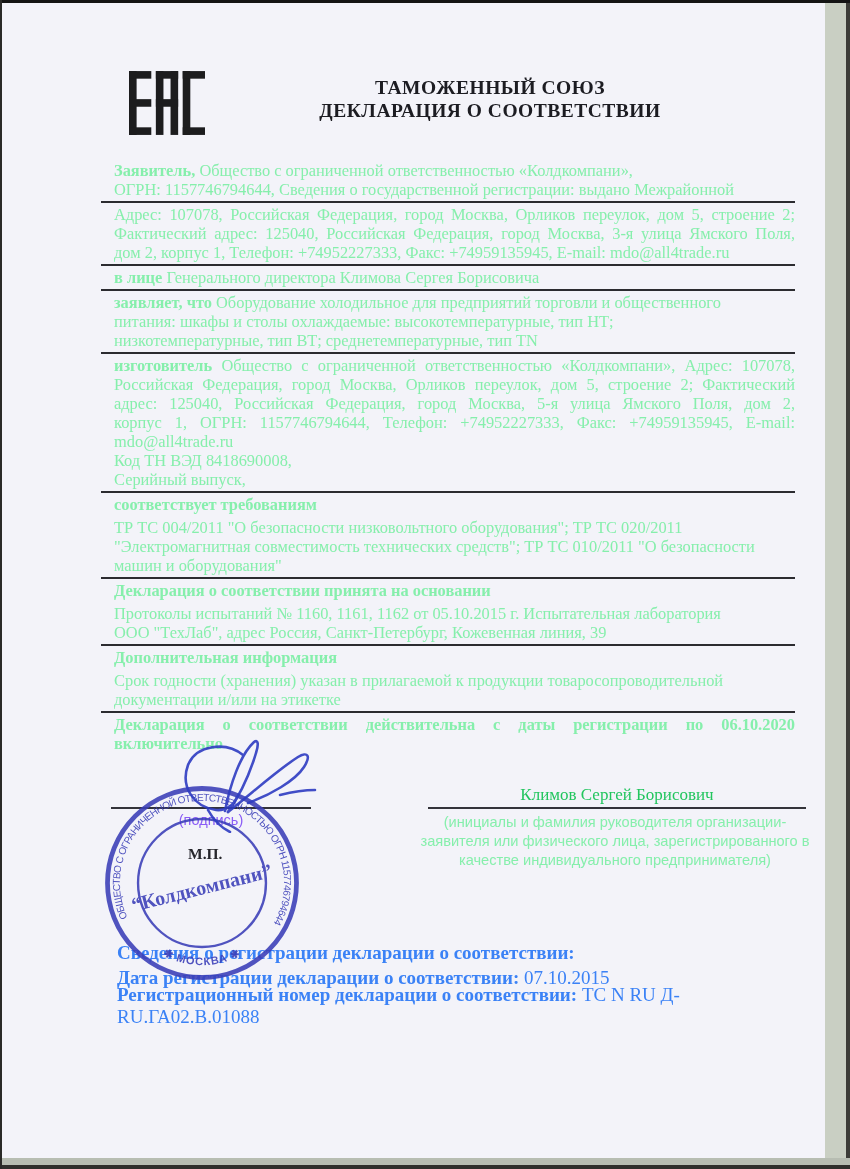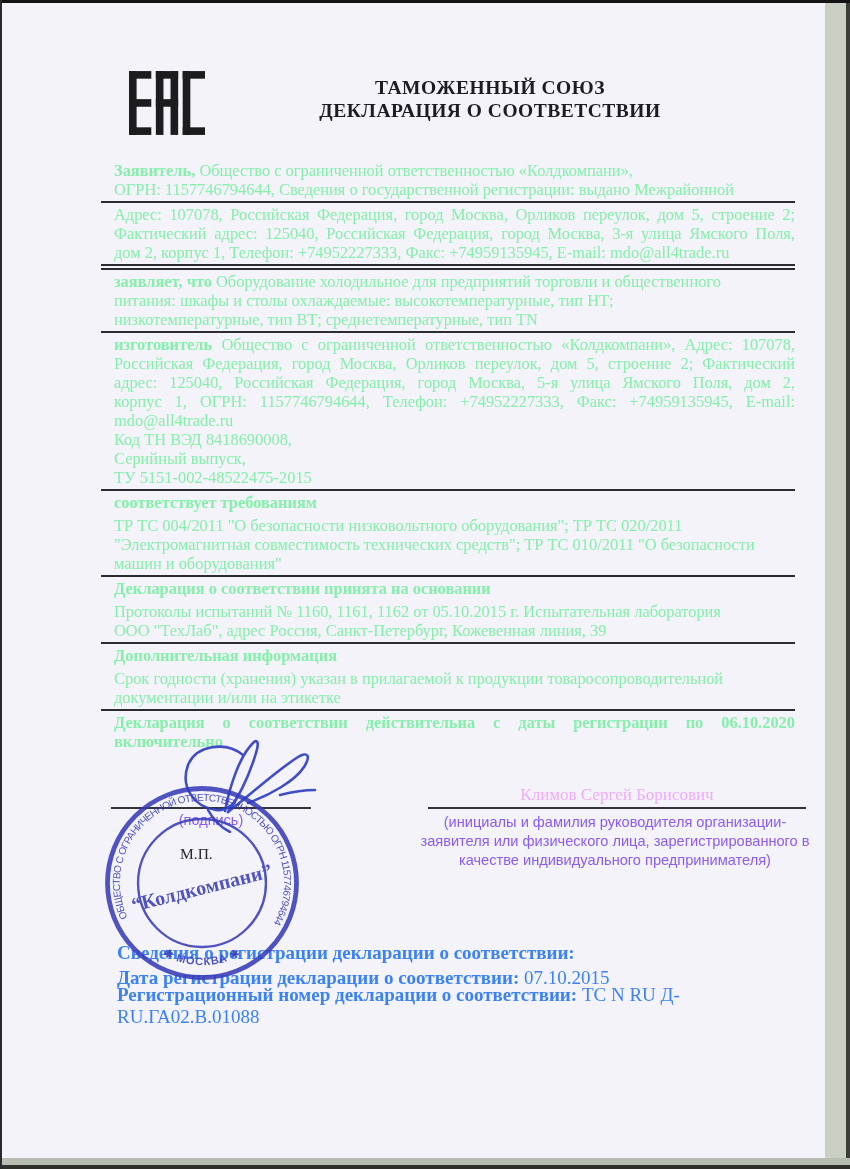--- a/index.html
+++ b/index.html
@@ -44,28 +44,28 @@
 
   .abs{position:absolute;}
   .sig-line{border-bottom:2px solid #33333a;}
 
   .podpis{
     position:absolute;left:111px;top:812px;width:200px;text-align:center;
     font-family:"Liberation Sans", sans-serif;font-size:14.5px;color:#8b5cf6;
   }
   .head-name{
     position:absolute;left:428px;top:785px;width:378px;text-align:center;
-    font-size:17px;color:#f0abfc;
+    font-size:17px;color:#22c55e;
   }
   .head-caption{
     position:absolute;left:415px;top:813px;width:400px;text-align:center;
-    font-family:"Liberation Sans", sans-serif;font-size:14.6px;line-height:19px;color:#8b5cf6;
+    font-family:"Liberation Sans", sans-serif;font-size:14.6px;line-height:19px;color:#86efac;
   }
   .mp{
-    position:absolute;left:180px;top:845px;font-size:15.5px;color:#26262c;z-index:3;
+    position:absolute;left:188px;top:845px;font-size:15.5px;color:#26262c;z-index:3;font-weight:bold;
   }
   .stamp{position:absolute;left:95px;top:778px;z-index:4;opacity:.88;}
   .signature{position:absolute;left:168px;top:733px;z-index:5;opacity:.9;}
 
   .reg{
     position:absolute;left:117px;width:700px;color:#3b82f6;
     font-size:19px;
   }
   .reg .lbl{font-weight:bold;margin-top:28px;}
 </style>
@@ -110,38 +110,40 @@
     </div>
     <div class="rule"></div>
 
     <div class="txt">
       <div class="j">Адрес: 107078, Российская Федерация, город Москва, Орликов переулок, дом 5, строение 2;</div>
       <div class="j">Фактический адрес: 125040, Российская Федерация, город Москва, 3-я улица Ямского Поля,</div>
       <div>дом 2, корпус 1, Телефон: +74952227333, Факс: +74959135945, E-mail: mdo@all4trade.ru</div>
     </div>
     <div class="rule"></div>
 
+    <div class="txt">
+      <span class="b">в лице</span><span> Генерального директора Климова Сергея Борисовича</span>
+    </div>
     <div class="rule"></div>
 
     <div class="txt">
       <div><span class="b">заявляет, что</span><span> Оборудование холодильное для предприятий торговли и общественного</span></div>
       <div>питания: шкафы и столы охлаждаемые: высокотемпературные, тип НТ;</div>
       <div>низкотемпературные, тип ВТ; среднетемпературные, тип TN</div>
     </div>
     <div class="rule"></div>
 
     <div class="txt">
       <div class="j"><span class="b">изготовитель</span><span> Общество с ограниченной ответственностью «Колдкомпани», Адрес: 107078,</span></div>
       <div class="j">Российская Федерация, город Москва, Орликов переулок, дом 5, строение 2; Фактический</div>
       <div class="j">адрес: 125040, Российская Федерация, город Москва, 5-я улица Ямского Поля, дом 2,</div>
       <div class="j">корпус 1, ОГРН: 1157746794644, Телефон: +74952227333, Факс: +74959135945, E-mail:</div>
       <div>mdo@all4trade.ru</div>
       <div>Код ТН ВЭД 8418690008,</div>
       <div>Серийный выпуск,</div>
-      <div>ТУ 5151-002-48522475-2015</div>
     </div>
     <div class="rule"></div>
 
     <div class="txt">
       <div class="b">соответствует требованиям</div>
       <div class="gap4">ТР ТС 004/2011 "О безопасности низковольтного оборудования"; ТР ТС 020/2011</div>
       <div>"Электромагнитная совместимость технических средств"; ТР ТС 010/2011 "О безопасности</div>
       <div>машин и оборудования"</div>
     </div>
     <div class="rule"></div>

